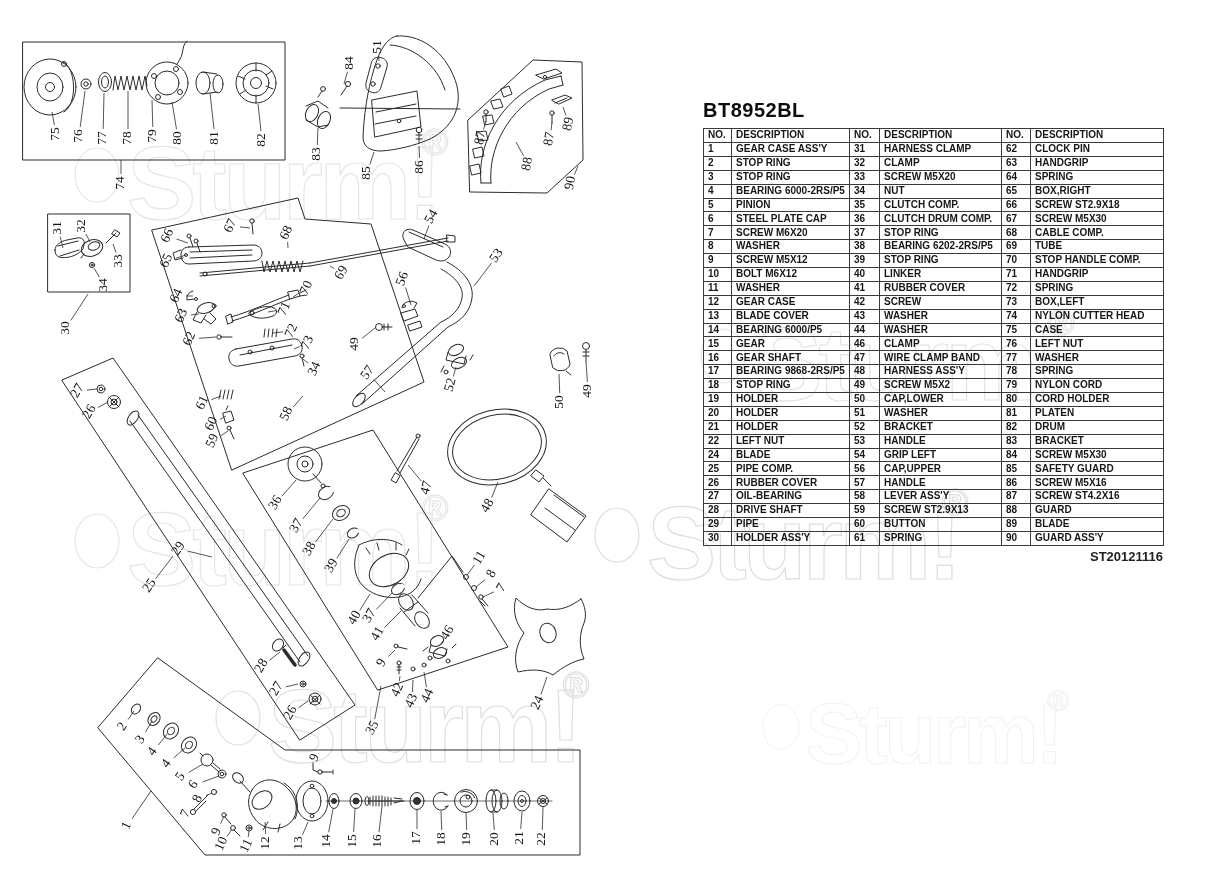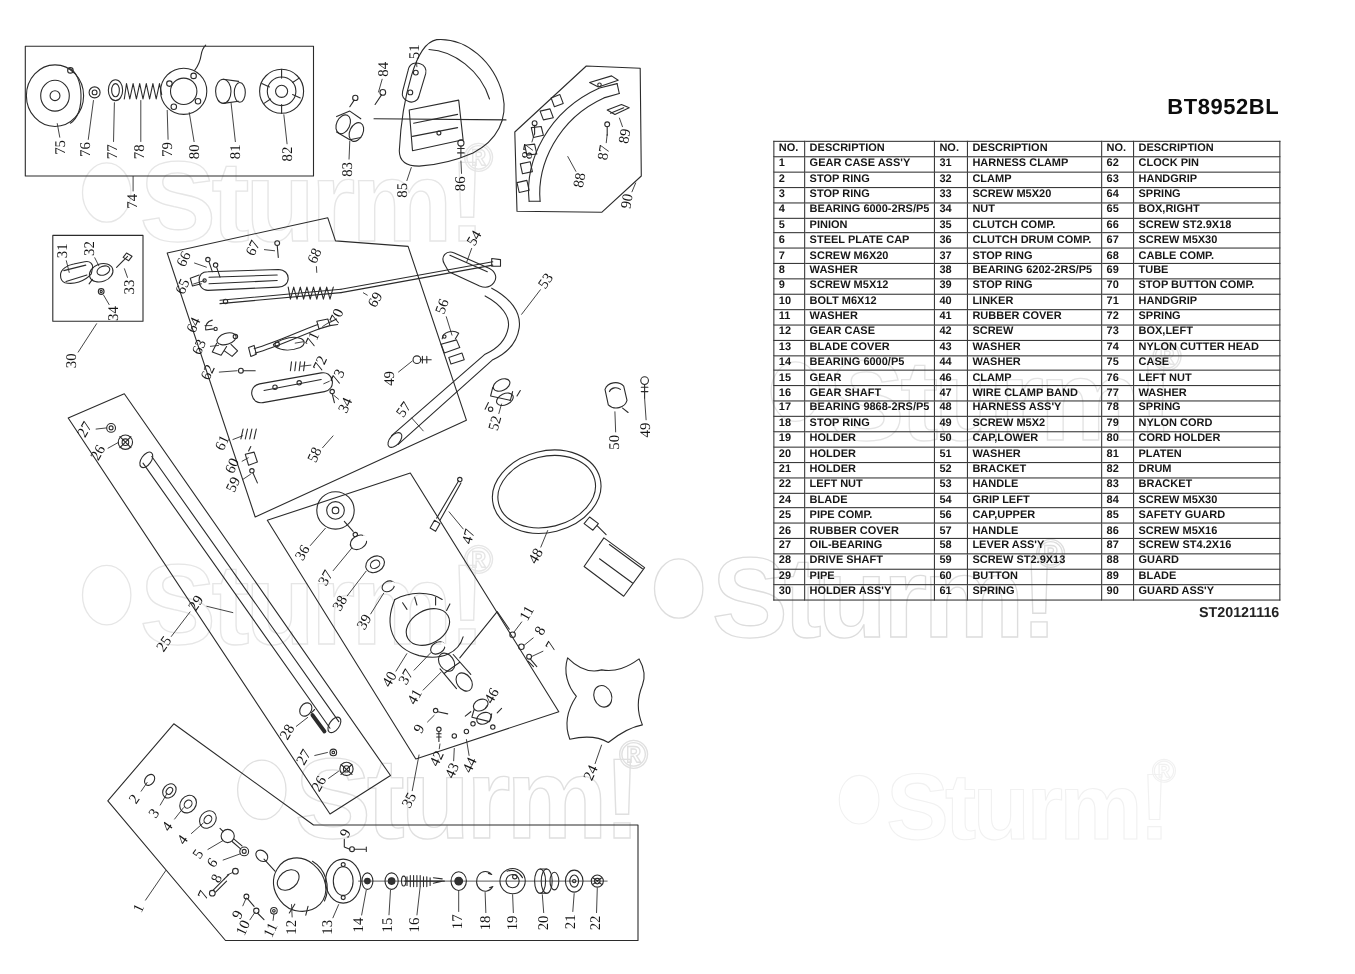--- a/index.html
+++ b/index.html
@@ -1,19 +1,19 @@
 <!DOCTYPE html>
 <html><head>
 <meta charset="utf-8">
 <style>
   html,body{margin:0;padding:0;background:#fff;}
   .canvas{position:relative;width:1232px;height:885px;background:#fff;overflow:hidden;
           font-family:"Liberation Sans",sans-serif;}
   svg.layer{position:absolute;left:0;top:0;}
-  .page-title{position:absolute;left:703px;top:87px;width:460px;text-align:right;
+  .page-title{position:absolute;left:703px;top:99px;width:460px;text-align:left;
               font-size:20px;font-weight:bold;color:#0d0d0d;letter-spacing:.5px;}
   table.parts{position:absolute;left:703px;top:128px;width:460px;border-collapse:collapse;
               table-layout:fixed;background:transparent;}
   table.parts th,table.parts td{border:1px solid #3a3a3a;font-size:10px;font-weight:bold;
               color:#161616;padding:0 0 0 4px;height:12.9px;line-height:1.05;
               white-space:nowrap;overflow:hidden;text-align:left;}
   table.parts th{height:13px;}
   .doc-code{position:absolute;left:963px;top:549px;width:200px;text-align:right;
             font-size:13px;font-weight:bold;color:#222;}
   .callout{font-family:"Liberation Serif",serif;font-size:13.5px;fill:#141414;
@@ -607,21 +607,21 @@
           <td>BEARING 6202-2RS/P5</td>
           <td>69</td>
           <td>TUBE</td>
         </tr>
         <tr>
           <td>9</td>
           <td>SCREW M5X12</td>
           <td>39</td>
           <td>STOP RING</td>
           <td>70</td>
-          <td>STOP BUTTON COMP.</td>
+          <td>STOP HANDLE COMP.</td>
         </tr>
         <tr>
           <td>10</td>
           <td>BOLT M6X12</td>
           <td>40</td>
           <td>LINKER</td>
           <td>71</td>
           <td>HANDGRIP</td>
         </tr>
         <tr>

